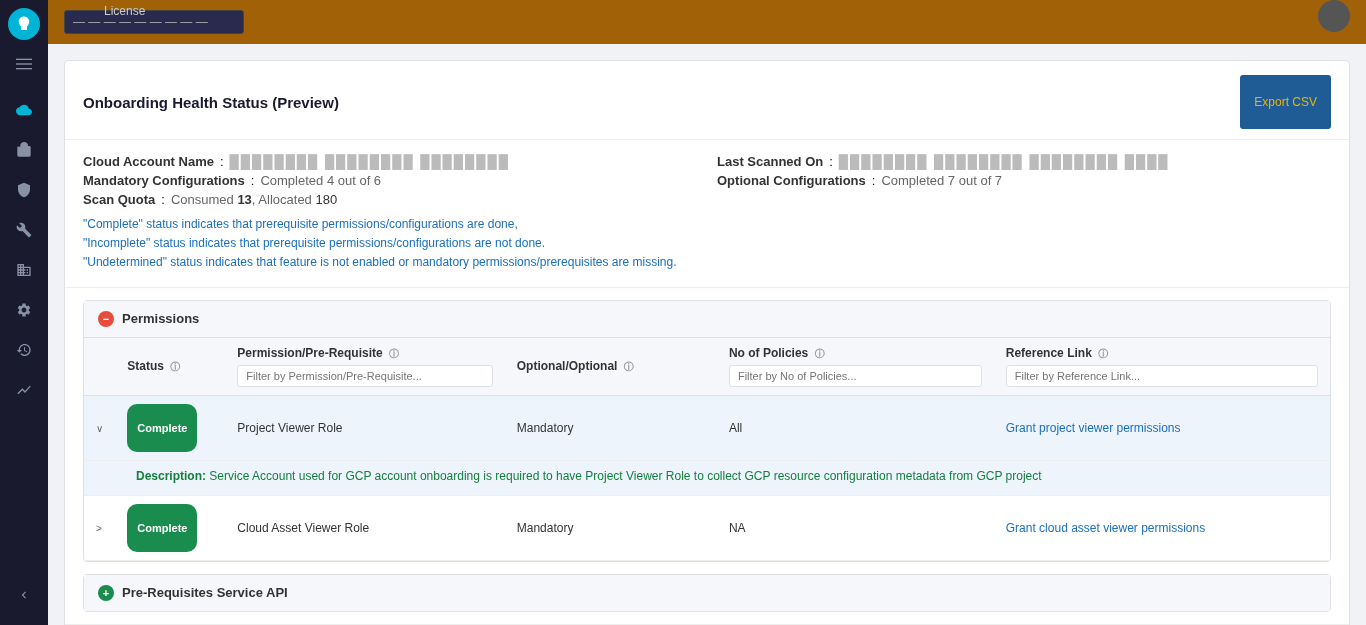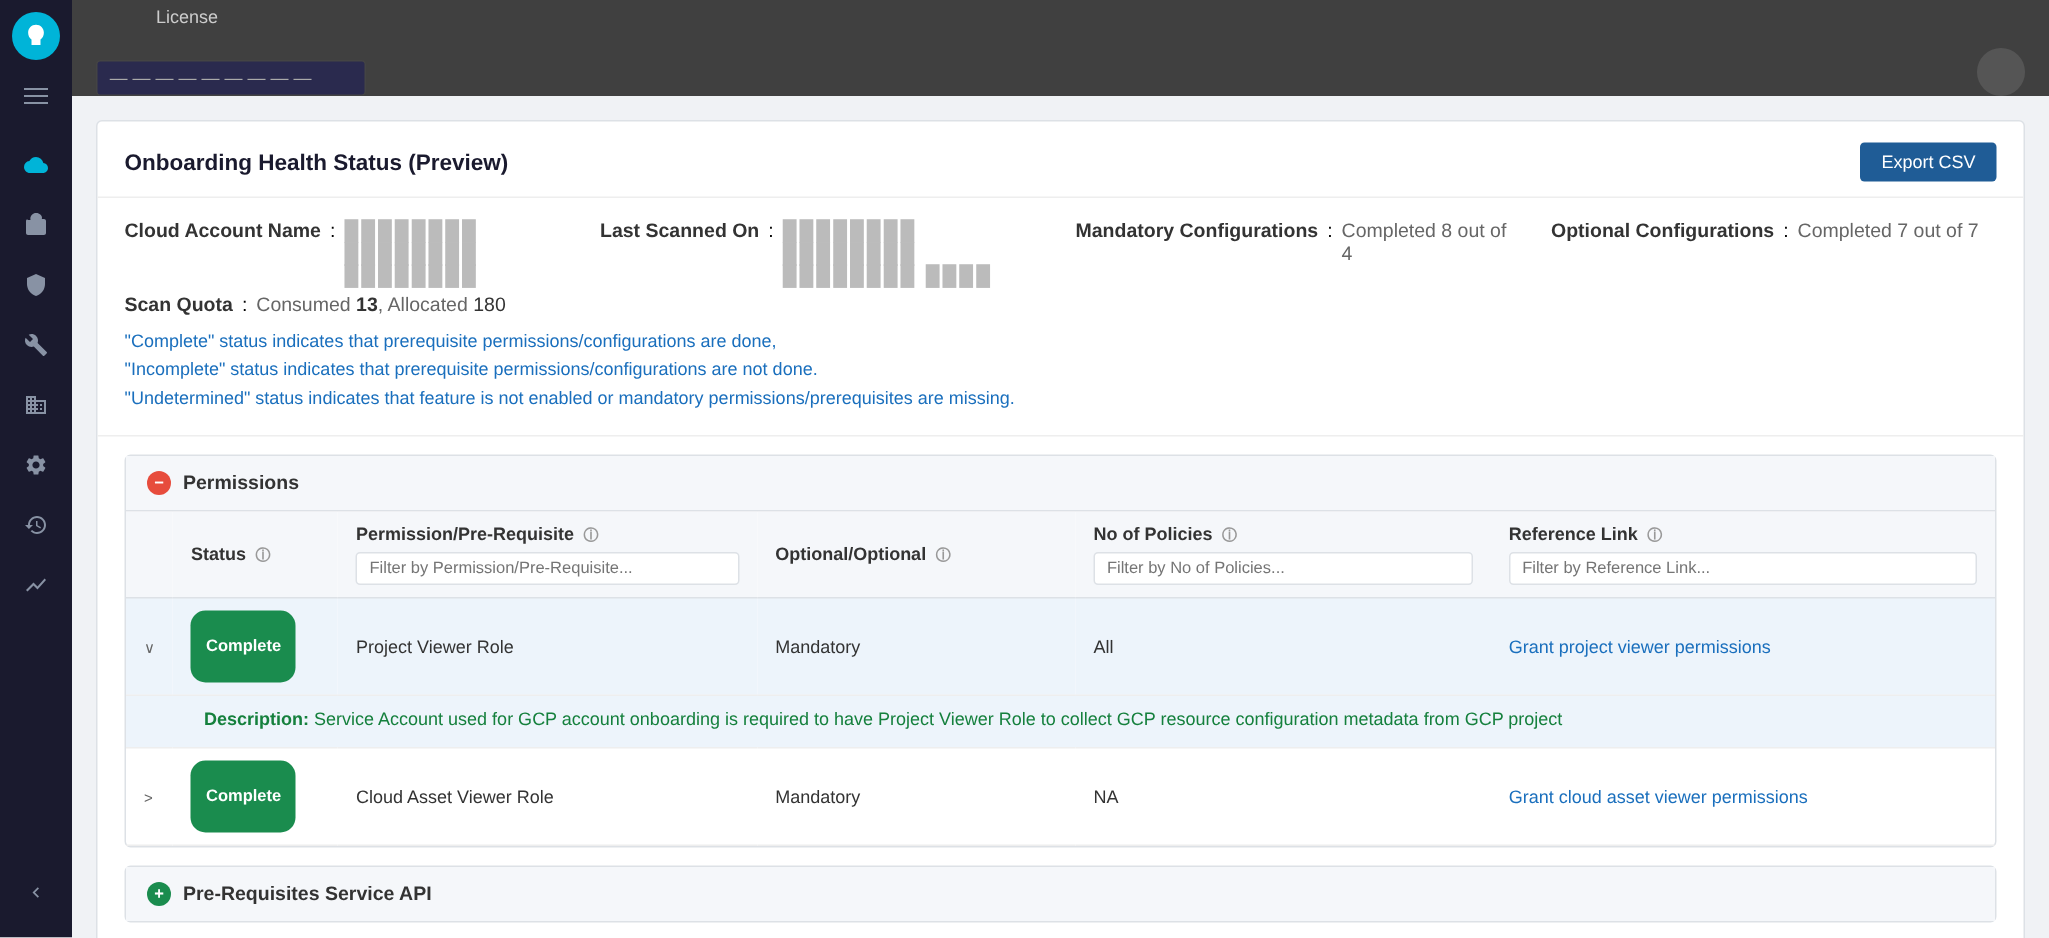--- a/index.html
+++ b/index.html
@@ -14,40 +14,40 @@
     .sidebar-nav { display: flex; flex-direction: column; align-items: center; width: 100%; margin-top: 8px; gap: 4px; }
     .sidebar-item { width: 36px; height: 36px; display: flex; align-items: center; justify-content: center; cursor: pointer; color: #8892a4; border-radius: 4px; }
     .sidebar-item.active { color: #00b4d8; }
     .sidebar-bottom { margin-top: auto; margin-bottom: 12px; display: flex; flex-direction: column; align-items: center; gap: 8px; }
     .chevron-left-btn { width: 36px; height: 36px; display: flex; align-items: center; justify-content: center; cursor: pointer; color: #8892a4; }
 
     
     .main { flex: 1; display: flex; flex-direction: column; overflow: hidden; }
 
     
-    .topbar { height: 64px; background: #404040; display: flex; align-items: flex-end; padding: 0 16px; gap: 12px; }
+    .topbar { height: 44px; background: #a16207; display: flex; align-items: flex-start; padding: 0 16px; gap: 12px; }
     .topbar-title { color: #ccc; font-size: 12px; position: absolute; top: 4px; left: 56px; }
     .topbar-select-wrapper { display: flex; align-items: center; gap: 8px; }
     .topbar-select { background: #2a2a4e; border: 1px solid #444; color: #aaa; padding: 4px 28px 4px 8px; font-size: 12px; border-radius: 3px; appearance: none; cursor: pointer; width: 180px; }
     .topbar-avatar { width: 32px; height: 32px; background: #555; border-radius: 50%; margin-left: auto; }
 
     
     .content-area { flex: 1; overflow-y: auto; padding: 16px; background: #f0f2f5; }
 
     
     .card { background: #fff; border-radius: 4px; border: 1px solid #dde1e6; padding: 0; }
 
     
     .card-header { display: flex; align-items: center; justify-content: space-between; padding: 14px 18px 10px 18px; border-bottom: 1px solid #eee; }
     .card-title { font-size: 15px; font-weight: 600; color: #1a1a2e; }
-    .btn-export { background: #1f5c96; color: #ffffff; border: none; padding: 6px 14px; font-size: 12px; border-radius: 3px; cursor: pointer; }
+    .btn-export { background: #1f5c96; color: #eab308; border: none; padding: 20px 14px; font-size: 12px; border-radius: 3px; cursor: pointer; }
 
     
     .info-section { padding: 14px 18px; border-bottom: 1px solid #eee; }
-    .info-grid { display: grid; grid-template-columns: 1fr 1fr 1fr 1fr; gap: 4px 20px; margin-bottom: 6px; }
+    .info-grid { display: grid; grid-template-columns: 1fr 1fr; gap: 4px 20px; margin-bottom: 6px; }
     .info-row { display: flex; gap: 6px; font-size: 13px; }
     .info-label { font-weight: 600; color: #333; white-space: nowrap; }
     .info-value { color: #666; }
     .info-value .bold { font-weight: 700; color: #333; }
     .status-info { margin-top: 8px; font-size: 12px; color: #555; line-height: 1.6; }
     .status-info .colored { color: #1a6fbd; }
 
     
     .section { margin: 12px 18px; border: 1px solid #dde1e6; border-radius: 4px; }
     .section-header { background: #f5f7fa; padding: 10px 14px; display: flex; align-items: center; gap: 8px; font-weight: 600; font-size: 13px; color: #333; border-bottom: 1px solid #dde1e6; cursor: pointer; }
@@ -173,21 +173,21 @@
             <span class="info-value" style="color:#bbb; letter-spacing:2px;">████████ ████████ ████████</span>
           </div>
           <div class="info-row">
             <span class="info-label">Last Scanned On</span>
             <span>:</span>
             <span class="info-value" style="color:#bbb; letter-spacing:2px;">████████ ████████ ████████ ████</span>
           </div>
           <div class="info-row">
             <span class="info-label">Mandatory Configurations</span>
             <span> : </span>
-            <span class="info-value">Completed 8 out of 4</span>
+            <span class="info-value">Completed 4 out of 6</span>
           </div>
           <div class="info-row">
             <span class="info-label">Optional Configurations</span>
             <span> : </span>
             <span class="info-value">Completed 7 out of 7</span>
           </div>
           <div class="info-row">
             <span class="info-label">Scan Quota</span>
             <span> : </span>
             <span class="info-value">

